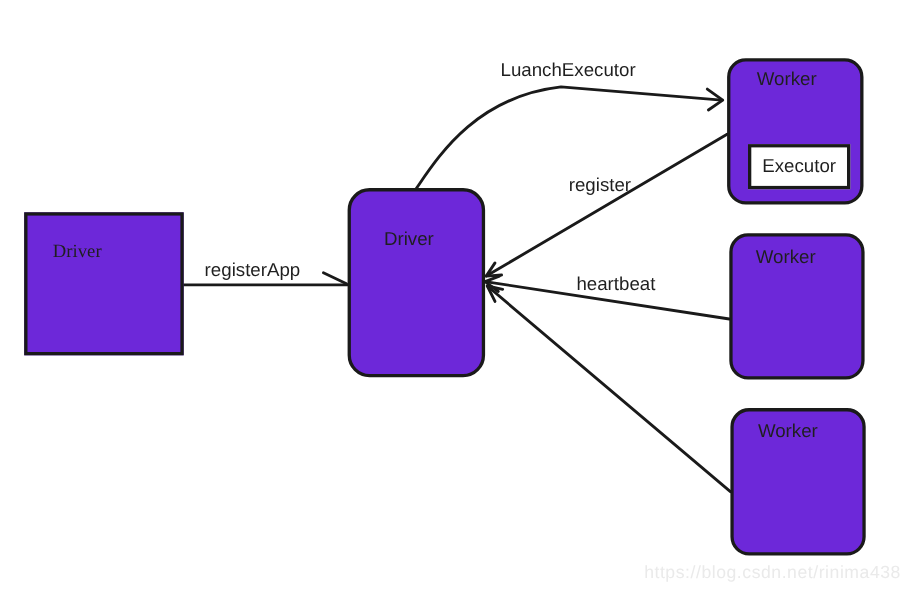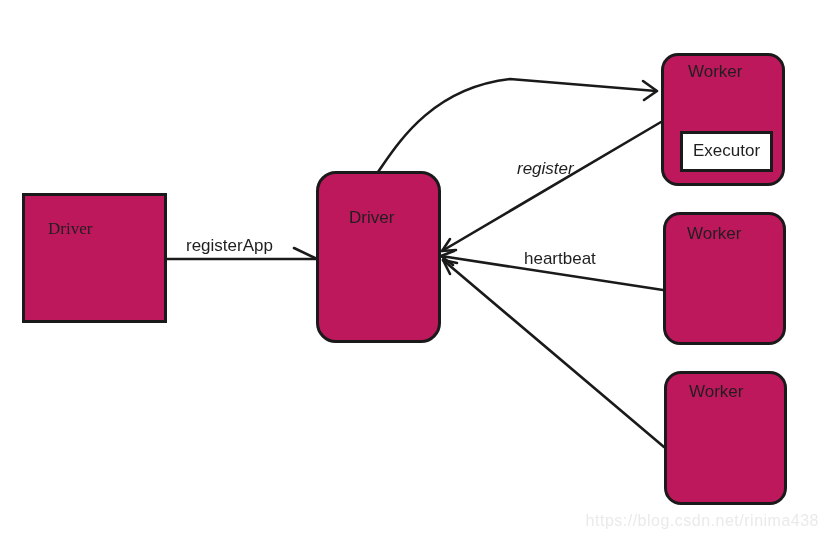--- a/index.html
+++ b/index.html
@@ -24,21 +24,21 @@
     stroke: var(--stroke, #1a1a1a);
     stroke-width: 2.6;
     fill: none;
     stroke-linecap: round;
     stroke-linejoin: round;
   }
   .node {
     position: absolute;
     box-sizing: border-box;
     border: 3px solid var(--stroke, #1a1a1a);
-    background: #be185d;
+    background: #6d28d9;
     z-index: 2;
     padding-left: 16px;
   }
   .rounded { border-radius: 17px; }
   .master-r { border-radius: 20px; }
   .label {
     position: absolute;
     z-index: 3;
     color: var(--text, #1f1f1f);
     font-size: 17px;
@@ -102,18 +102,19 @@
 
   <div class="node rounded" style="left:664px; top:371px; width:123px; height:134px;"></div>
 
   <div class="label" style="left:48px; top:220px;font-family:Liberation Serif, serif;">Driver</div>
   <div class="label" style="left:349px; top:209px;">Driver</div>
   <div class="label" style="left:688px; top:63px;">Worker</div>
   <div class="label" style="left:687px; top:225px;">Worker</div>
   <div class="label" style="left:689px; top:383px;">Worker</div>
 
   <div class="label" style="left:186px; top:237px;">registerApp</div>
-  <div class="label" style="left:517px; top:160px;font-style:italic;">register</div>
+  <div class="label" style="left:455px; top:55px;">LuanchExecutor</div>
+  <div class="label" style="left:517px; top:160px;">register</div>
   <div class="label" style="left:524px; top:250px;text-align:center;">heartbeat</div>
 
   <div class="watermark">https://blog.csdn.net/rinima438</div>
 
 </div>
 
 </body></html>

